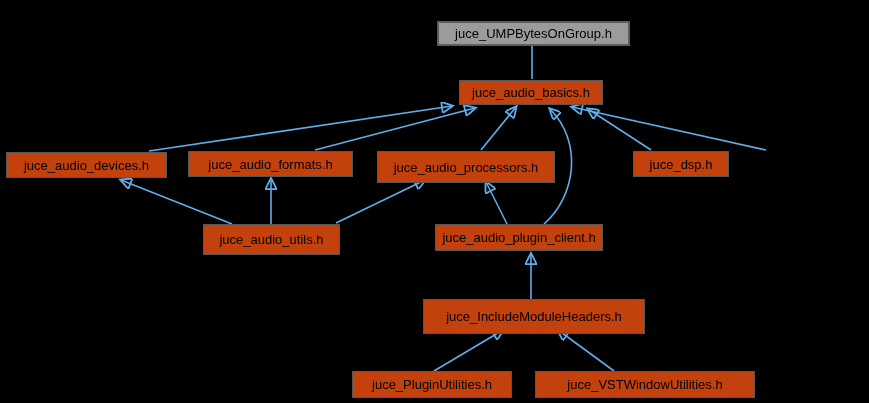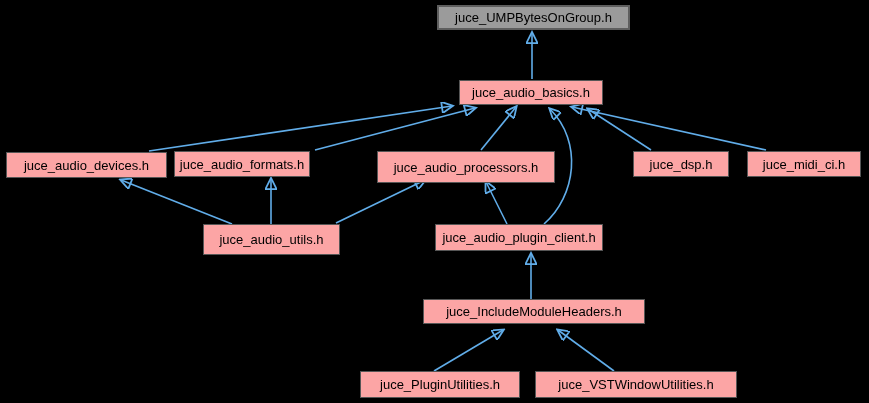--- a/index.html
+++ b/index.html
@@ -8,35 +8,36 @@
     width:869px;height:403px;
     background:#000;
     font-family:"Liberation Sans","DejaVu Sans",sans-serif;
     overflow:hidden;
   }
   .edges{position:absolute;left:0;top:0;width:869px;height:403px;}
   .edges path{fill:none;stroke:#61ade9;stroke-width:1.6px;}
   .node{
     position:absolute;
     box-sizing:border-box;
-    background:#fca5a5;
+    background:#c2410c;
     border:1.5px solid #565656;
     color:#000000;
     font-size:13px;
     line-height:1;
     display:flex;
     align-items:center;
     justify-content:center;
     white-space:nowrap;
     cursor:pointer;
   }
   .node--current{
     background:#9b9b9b;
     border:2px solid #5e5e5e;
     cursor:default;
+    margin-top:16px;
   }
 </style>
 </head>
 <body>
 
 <div class="canvas">
 
   <svg class="edges" viewBox="0 0 869 403" xmlns="http://www.w3.org/2000/svg">
     <defs>
       <marker id="arrow" viewBox="0 0 10 10" refX="9" refY="5" markerWidth="9" markerHeight="7" orient="auto-start-reverse">
@@ -58,31 +59,30 @@
     <path marker-end="url(#arrow)" d="M434,371 L503,330"></path>
     <path marker-end="url(#arrow)" d="M614,371 L558,330"></path>
   </svg>
 
   <div class="node node--current" style="left:437px;top:5px;width:193px;height:25px">juce_UMPBytesOnGroup.h</div>
 
   <div class="node" style="left:459px;top:80px;width:144px;height:25px">juce_audio_basics.h</div>
 
   <div class="node" style="left:6px;top:152px;width:161px;height:26px">juce_audio_devices.h</div>
 
-  <div class="node" style="left:174px;top:151px;width:136px;height:26px">juce_audio_formats.h</div>
+  <div class="node" style="left:188px;top:151px;width:165px;height:26px">juce_audio_formats.h</div>
 
   <div class="node" style="left:377px;top:151px;width:178px;height:32px">juce_audio_processors.h</div>
 
   <div class="node" style="left:633px;top:151px;width:96px;height:26px">juce_dsp.h</div>
 
-  <div class="node" style="left:747px;top:151px;width:114px;height:26px">juce_midi_ci.h</div>
 
   <div class="node" style="left:203px;top:224px;width:137px;height:31px">juce_audio_utils.h</div>
 
   <div class="node" style="left:435px;top:224px;width:168px;height:27px">juce_audio_plugin_client.h</div>
 
-  <div class="node" style="left:423px;top:299px;width:222px;height:25px">juce_IncludeModuleHeaders.h</div>
+  <div class="node" style="left:423px;top:299px;width:222px;height:35px">juce_IncludeModuleHeaders.h</div>
 
-  <div class="node" style="left:360px;top:371px;width:160px;height:27px">juce_PluginUtilities.h</div>
+  <div class="node" style="left:352px;top:371px;width:160px;height:27px">juce_PluginUtilities.h</div>
 
-  <div class="node" style="left:535px;top:371px;width:202px;height:27px">juce_VSTWindowUtilities.h</div>
+  <div class="node" style="left:535px;top:371px;width:220px;height:27px">juce_VSTWindowUtilities.h</div>
 
 </div>
 
 </body></html>

